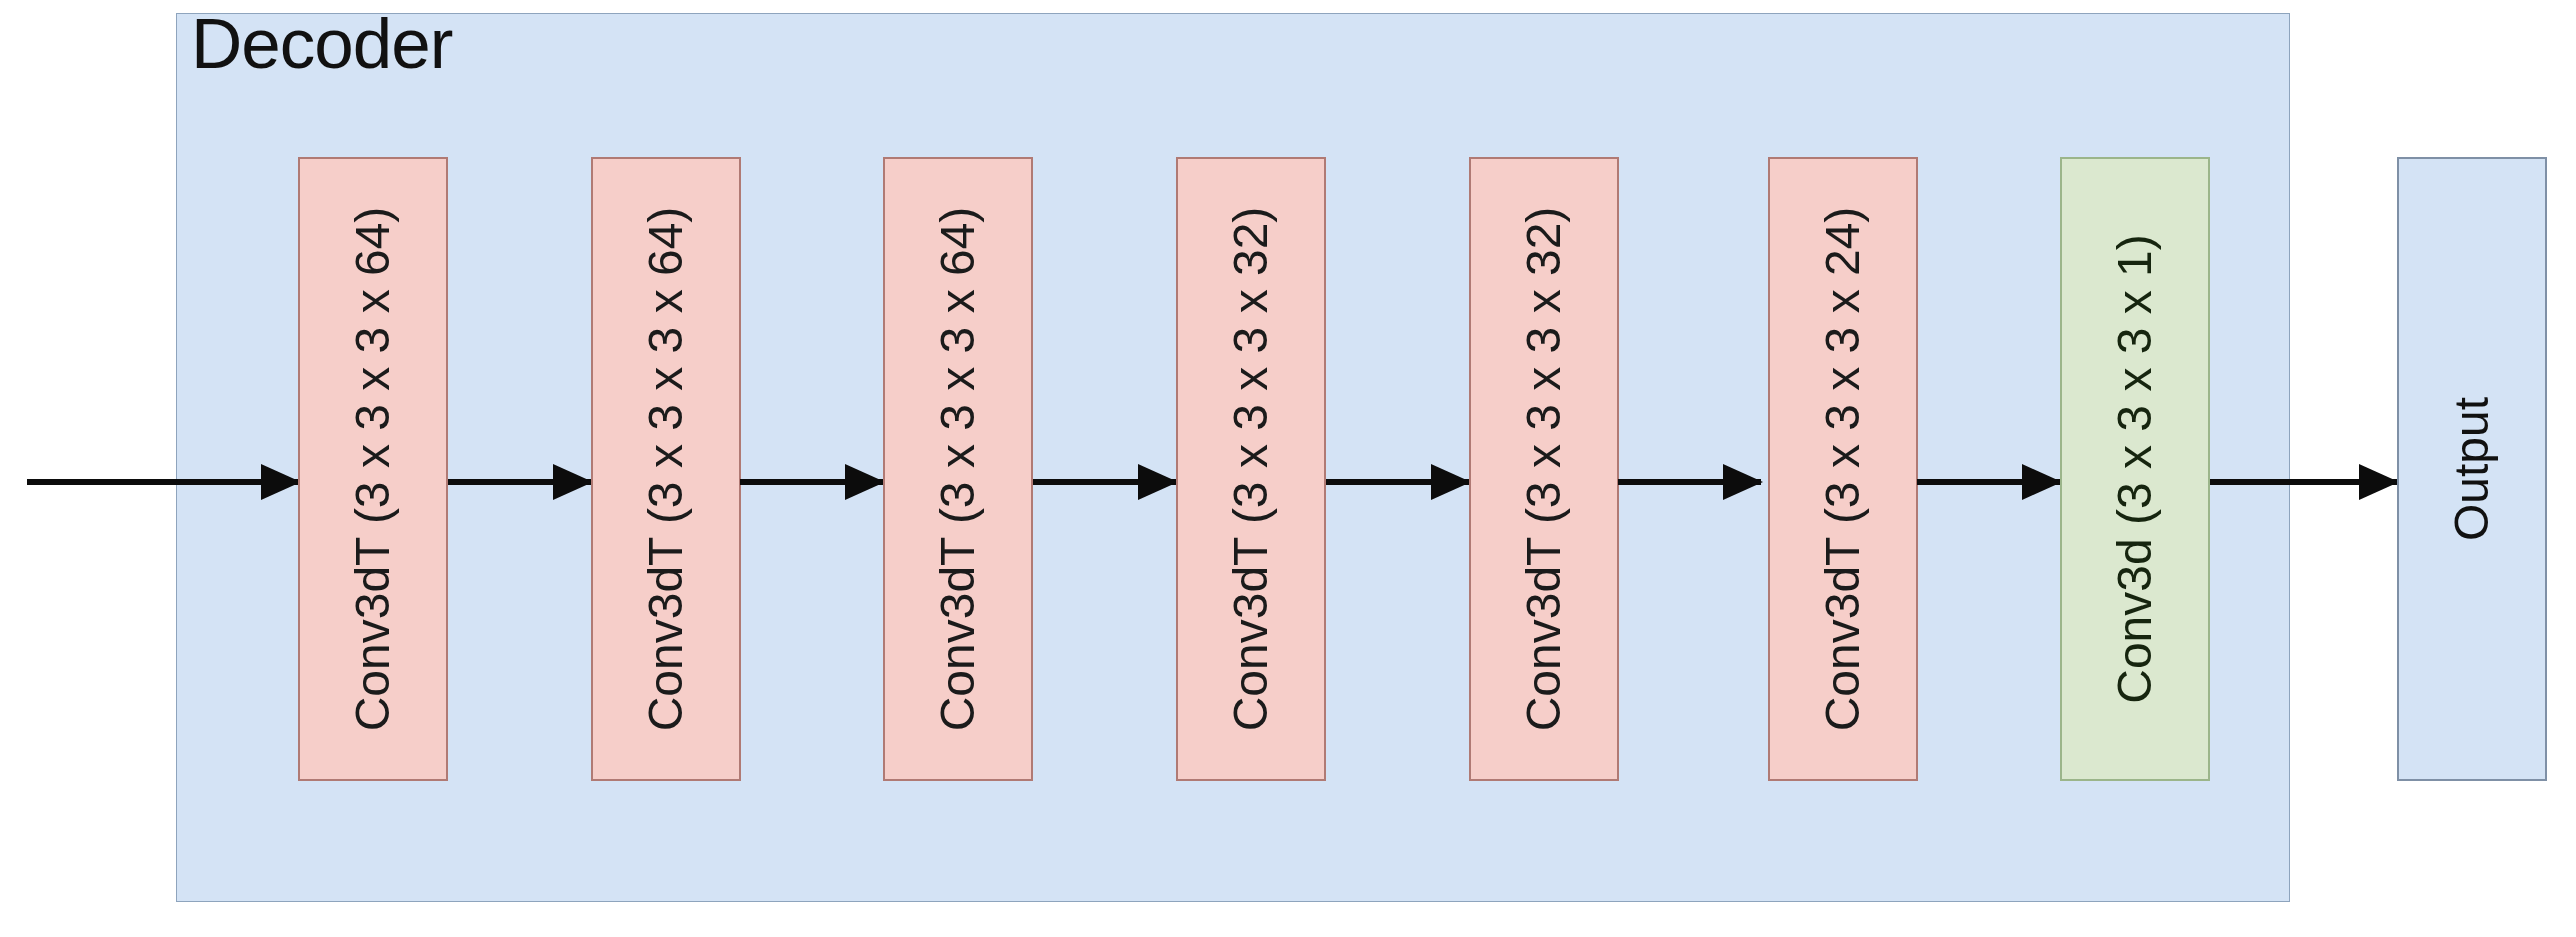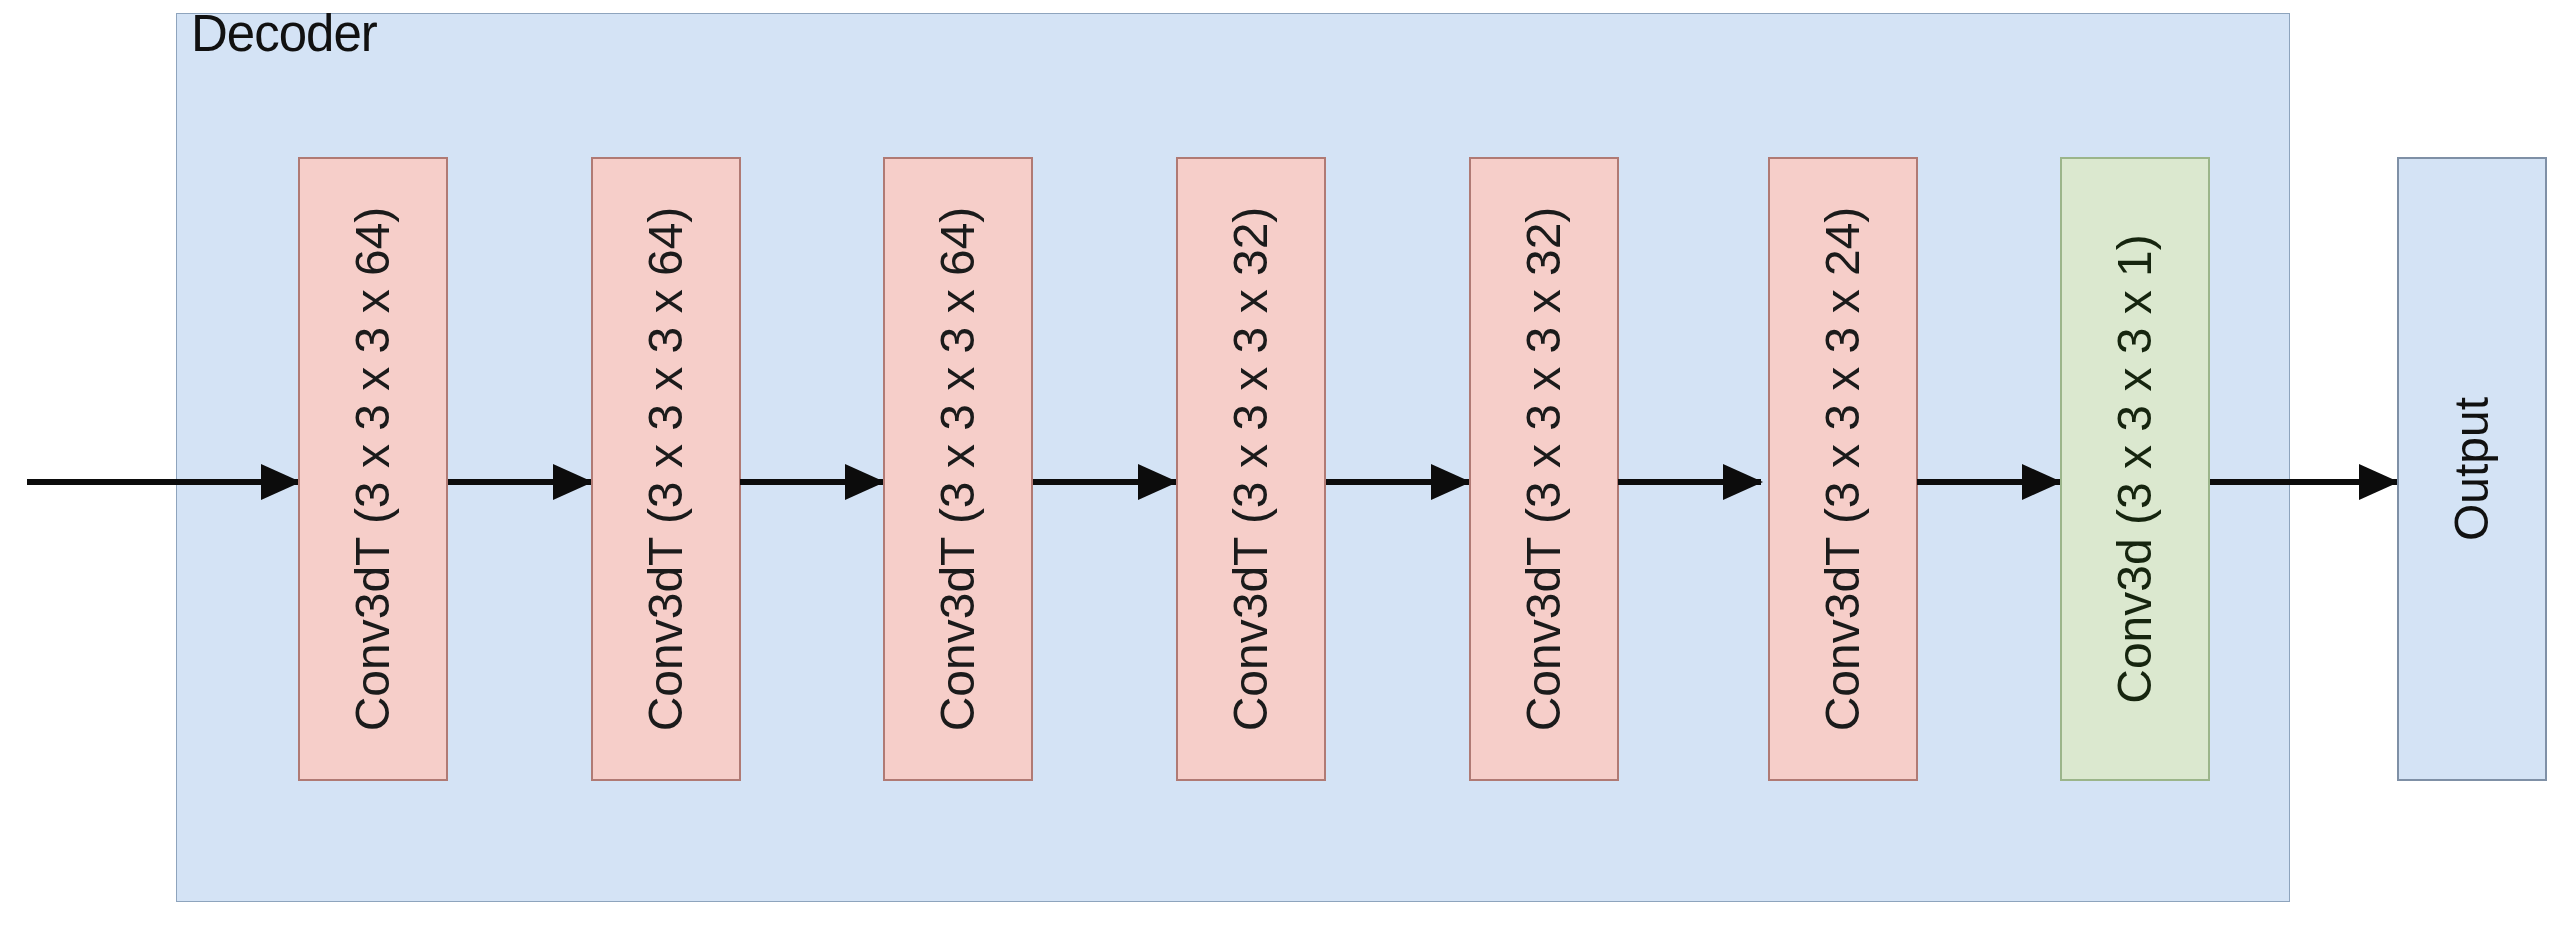--- a/index.html
+++ b/index.html
@@ -31,21 +31,21 @@
     height: 889px;
     background: #d4e3f5;
     border: 1.9px solid #8ea4bd;
     box-sizing: border-box;
   }
 
   .decoder-title {
     position: absolute;
     left: 191px;
     top: 7.6px;
-    font-size: 51px;
+    font-size: 71px;
     line-height: 1;
     color: #111111;
     letter-spacing: -1px;
     white-space: nowrap;
   }
 
   
   .layer-block {
     position: absolute;
     top: 157px;

